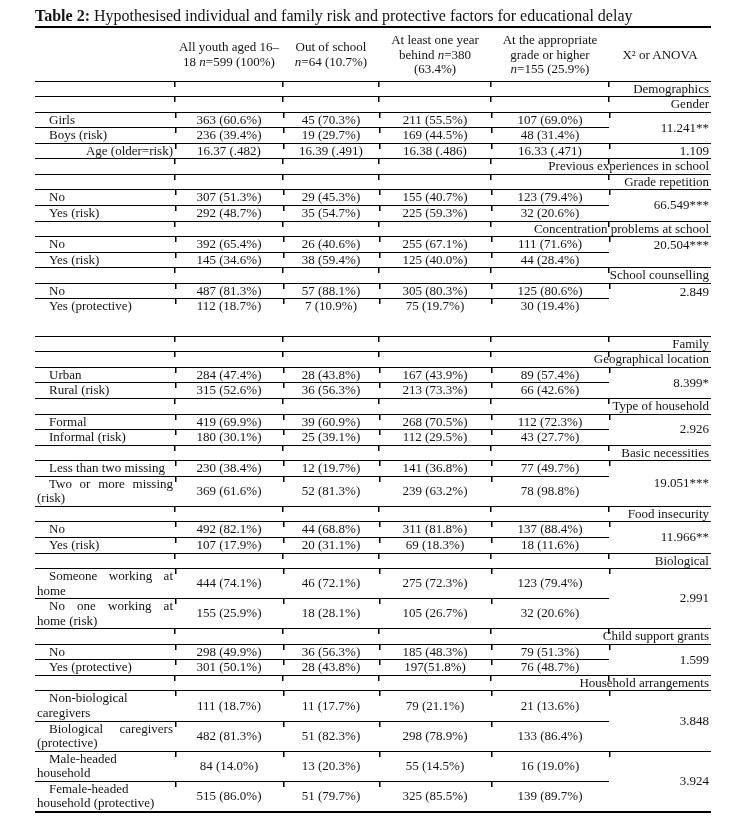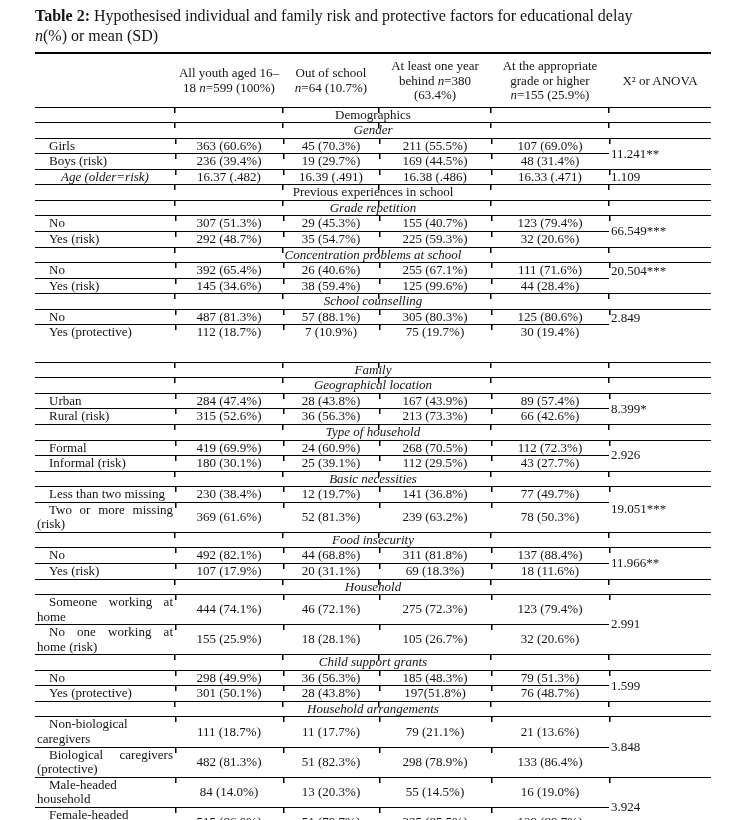--- a/index.html
+++ b/index.html
@@ -11,43 +11,42 @@
   .subtitle{font-size:16px;line-height:1.25;margin-bottom:6px;}
   table{width:676px;border-collapse:collapse;table-layout:fixed;
         font-size:13px;line-height:1.12;
         border-top:2px solid #000;border-bottom:2px solid #000;}
   th,td{padding:0 2px;font-weight:normal;vertical-align:top;
         overflow:hidden;}
   thead th{text-align:center;vertical-align:middle;
         border-bottom:1.5px solid #000;padding:5px 2px 4px;}
   tbody td{border-top:1.5px solid #000;}
   td.label{text-align:justify;text-indent:12px;vertical-align:middle;}
-  td.spanlab{text-align:center;text-indent:0;}
-  td.italic{font-style:italic;}
+  td.spanlab{text-align:right;text-indent:0;}
+  td.italic{}
   td.val{text-align:center;vertical-align:middle;}
-  td.sig{text-align:left;vertical-align:middle;}
+  td.sig{text-align:right;vertical-align:middle;}
   td.sig.top{vertical-align:top;padding-top:1px;font-family:Liberation Serif, serif;}
   tr.spacer td{border-top:none;height:22px;background:none;}
   
   td.tick{background-image:linear-gradient(#000,#000);
           background-repeat:no-repeat;background-position:0 0;
           background-size:1.5px 5px;}
   td.ticksmulti{background-image:linear-gradient(#000,#000),linear-gradient(#000,#000),
           linear-gradient(#000,#000),linear-gradient(#000,#000),linear-gradient(#000,#000);
           background-repeat:no-repeat;
           background-position:139px 0,247px 0,343px 0,455px 0,573px 0;
           background-size:1.5px 5px,1.5px 5px,1.5px 5px,1.5px 5px,1.5px 5px;}
   i{font-style:italic;}
 </style>
 </head>
 <body>
 
 <div class="page">
   <div class="title"><b>Table 2:</b> <span>Hypothesised individual and family risk and protective factors for educational delay</span></div>
-  <div class="subtitle" id="subtitle"><i>n</i>(%) or mean (SD)</div>
 
   <table>
     <colgroup>
       <col style="width:140px">
         <col style="width:108px">
         <col style="width:96px">
       <col style="width:112px">
         <col style="width:118px">
         <col style="width:102px">
     </colgroup>
@@ -120,21 +119,21 @@
           <td class="val tick">392 (65.4%)</td>
           <td class="val tick">26 (40.6%)</td>
           <td class="val tick">255 (67.1%)</td>
           <td class="val tick">111 (71.6%)</td>
           <td class="sig tick top" rowspan="2">20.504***</td>
         </tr>
         <tr>
           <td class="label">Yes (risk)</td>
           <td class="val tick">145 (34.6%)</td>
           <td class="val tick">38 (59.4%)</td>
-          <td class="val tick">125 (99.6%)</td>
+          <td class="val tick">125 (40.0%)</td>
           <td class="val tick">44 (28.4%)</td>
         </tr>
         <tr>
           <td colspan="6" class="spanlab ticksmulti italic">School counselling</td>
         </tr>
         <tr>
           <td class="label">No</td>
           <td class="val tick">487 (81.3%)</td>
           <td class="val tick">57 (88.1%)</td>
           <td class="val tick">305 (80.3%)</td>
@@ -171,21 +170,21 @@
           <td class="val tick">36 (56.3%)</td>
           <td class="val tick">213 (73.3%)</td>
           <td class="val tick">66 (42.6%)</td>
         </tr>
         <tr>
           <td colspan="6" class="spanlab ticksmulti italic">Type of household</td>
         </tr>
         <tr>
           <td class="label">Formal</td>
           <td class="val tick">419 (69.9%)</td>
-          <td class="val tick">24 (60.9%)</td>
+          <td class="val tick">39 (60.9%)</td>
           <td class="val tick">268 (70.5%)</td>
           <td class="val tick">112 (72.3%)</td>
           <td class="sig tick" rowspan="2">2.926</td>
         </tr>
         <tr>
           <td class="label">Informal (risk)</td>
           <td class="val tick">180 (30.1%)</td>
           <td class="val tick">25 (39.1%)</td>
           <td class="val tick">112 (29.5%)</td>
           <td class="val tick">43 (27.7%)</td>
@@ -199,42 +198,42 @@
           <td class="val tick">12 (19.7%)</td>
           <td class="val tick">141 (36.8%)</td>
           <td class="val tick">77 (49.7%)</td>
           <td class="sig tick" rowspan="2">19.051***</td>
         </tr>
         <tr>
           <td class="label">Two or more missing (risk)</td>
           <td class="val tick">369 (61.6%)</td>
           <td class="val tick">52 (81.3%)</td>
           <td class="val tick">239 (63.2%)</td>
-          <td class="val tick">78 (50.3%)</td>
+          <td class="val tick">78 (98.8%)</td>
         </tr>
         <tr>
           <td colspan="6" class="spanlab ticksmulti italic">Food insecurity</td>
         </tr>
         <tr>
           <td class="label">No</td>
           <td class="val tick">492 (82.1%)</td>
           <td class="val tick">44 (68.8%)</td>
           <td class="val tick">311 (81.8%)</td>
           <td class="val tick">137 (88.4%)</td>
           <td class="sig tick" rowspan="2">11.966**</td>
         </tr>
         <tr>
           <td class="label">Yes (risk)</td>
           <td class="val tick">107 (17.9%)</td>
           <td class="val tick">20 (31.1%)</td>
           <td class="val tick">69 (18.3%)</td>
           <td class="val tick">18 (11.6%)</td>
         </tr>
         <tr>
-          <td colspan="6" class="spanlab ticksmulti italic">Household</td>
+          <td colspan="6" class="spanlab ticksmulti italic">Biological</td>
         </tr>
         <tr>
           <td class="label">Someone working at home</td>
           <td class="val tick">444 (74.1%)</td>
           <td class="val tick">46 (72.1%)</td>
           <td class="val tick">275 (72.3%)</td>
           <td class="val tick">123 (79.4%)</td>
           <td class="sig tick" rowspan="2">2.991</td>
         </tr>
         <tr>

